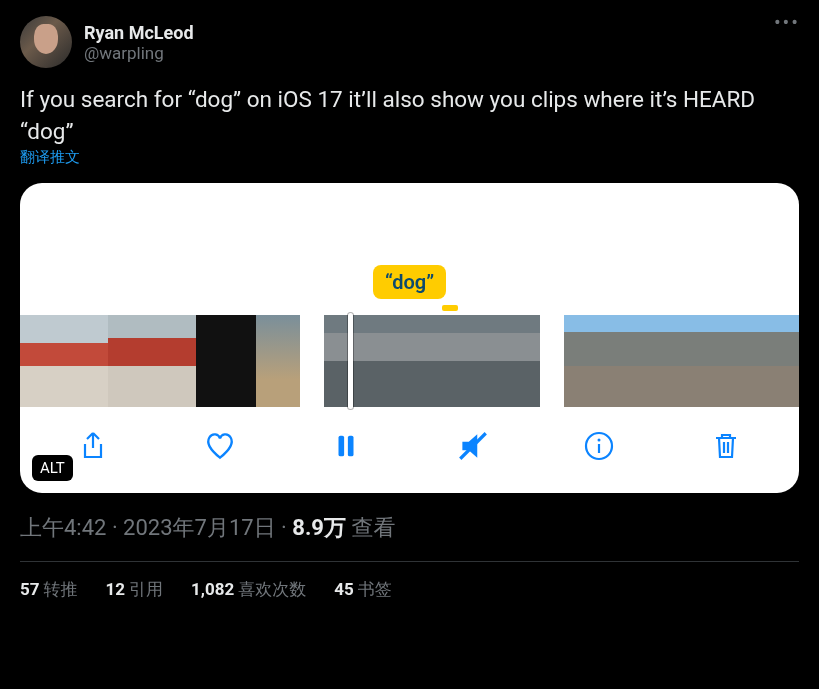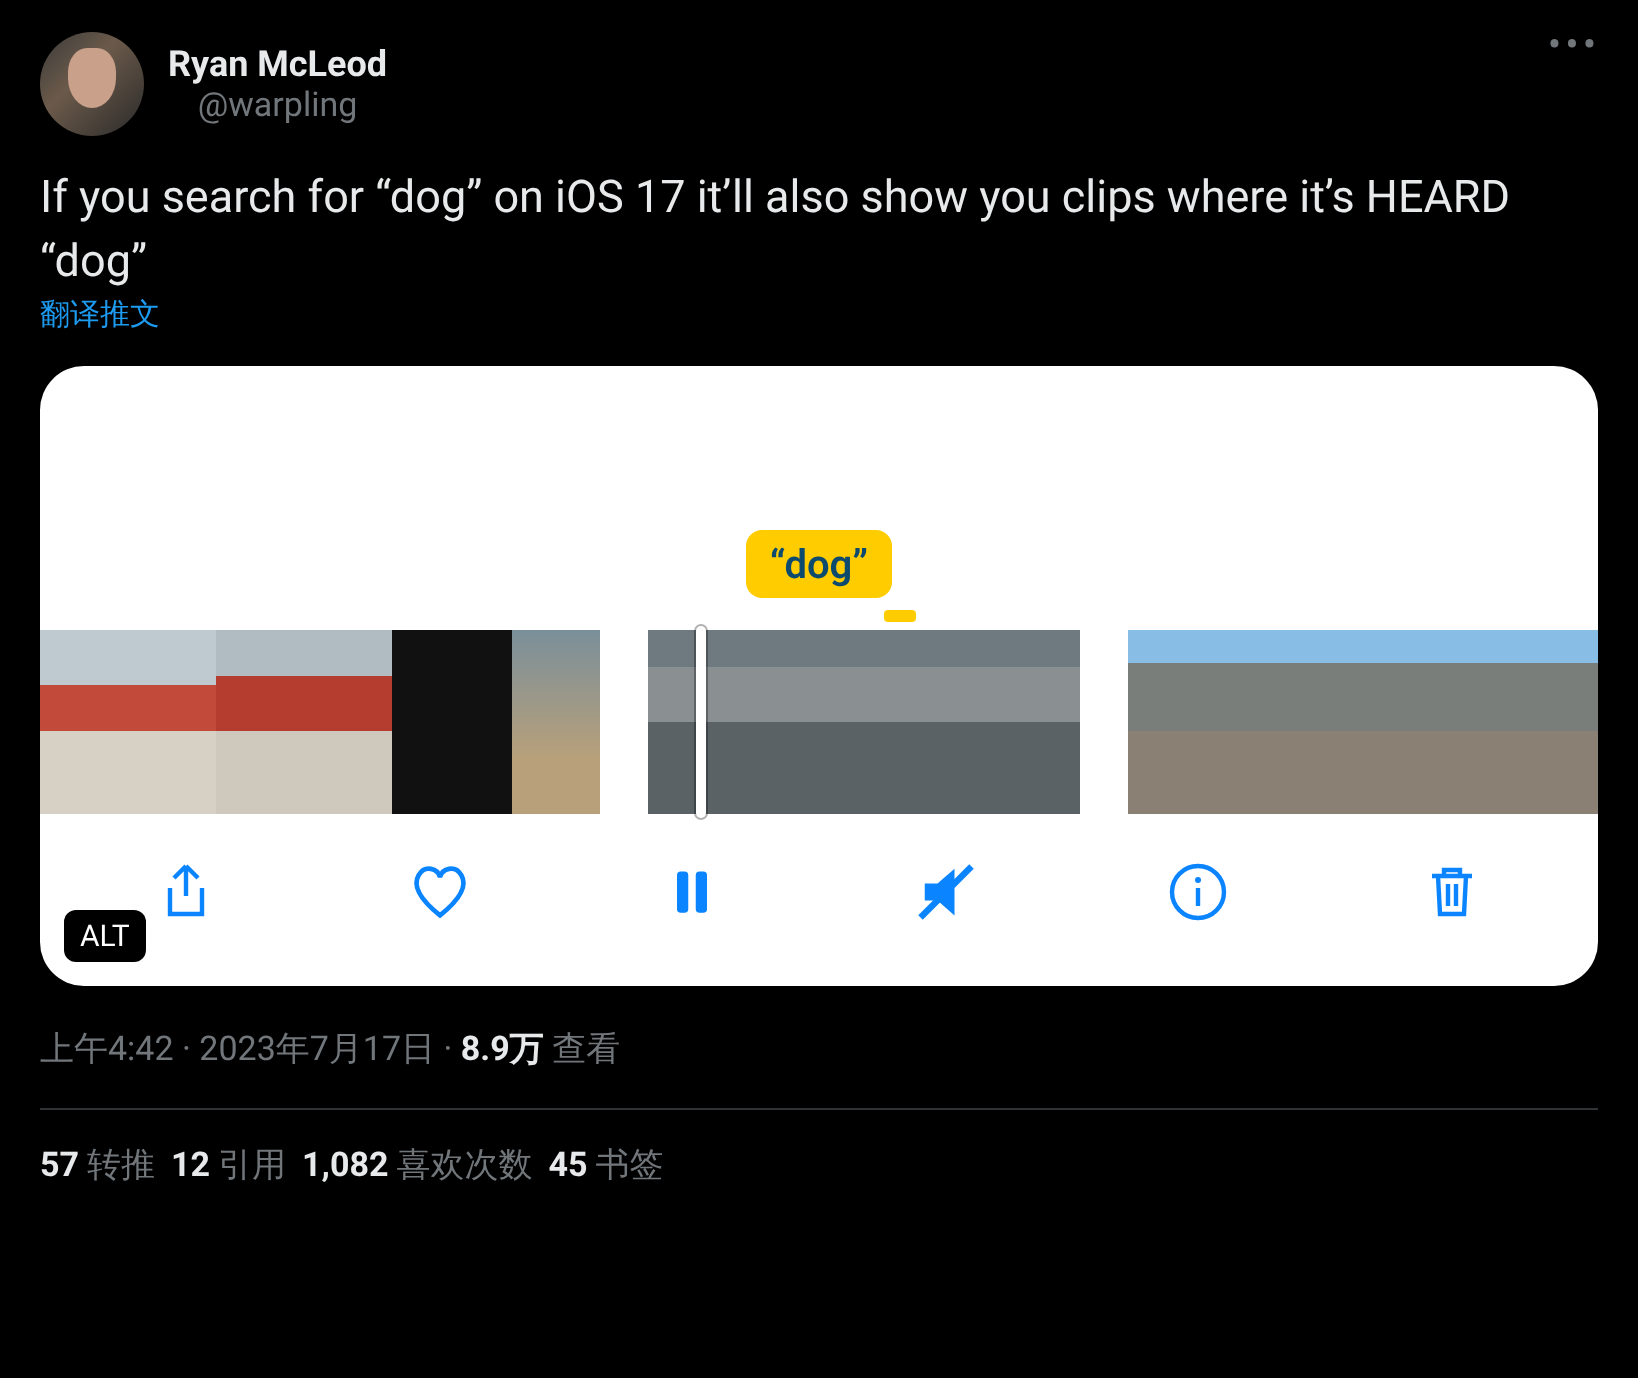--- a/index.html
+++ b/index.html
@@ -16,21 +16,20 @@
   }
   .header {
     display: flex;
     align-items: flex-start;
     justify-content: space-between;
   }
   .user-row {
     display: flex;
     align-items: center;
     gap: 12px;
-    text-align: center;
   }
   .avatar {
     width: 52px;
     height: 52px;
     border-radius: 50%;
     background: linear-gradient(135deg, #3a3a3a 0%, #6b5a4a 40%, #2a2a2a 100%);
     flex-shrink: 0;
     overflow: hidden;
     position: relative;
   }
@@ -171,35 +170,35 @@
     background: #000;
     color: #fff;
     font-weight: 400;
     font-size: 15px;
     padding: 4px 8px;
     border-radius: 6px;
     cursor: pointer;
   }
   .meta {
     margin-top: 20px;
-    font-size: 17px;
+    font-size: 22px;
     color: #71767b;
   }
   .meta .bold {
     color: #e7e9ea;
     font-weight: 700;
   }
   .divider {
     height: 1px;
     background: #2f3336;
     margin-top: 18px;
   }
   .stats {
     display: flex;
-    gap: 8px;
+    gap: 28px;
     margin-top: 16px;
     font-size: 17px;
     color: #71767b;
   }
   .stats .num {
     color: #e7e9ea;
     font-weight: 700;
     margin-right: 4px;
   }
 </style>

